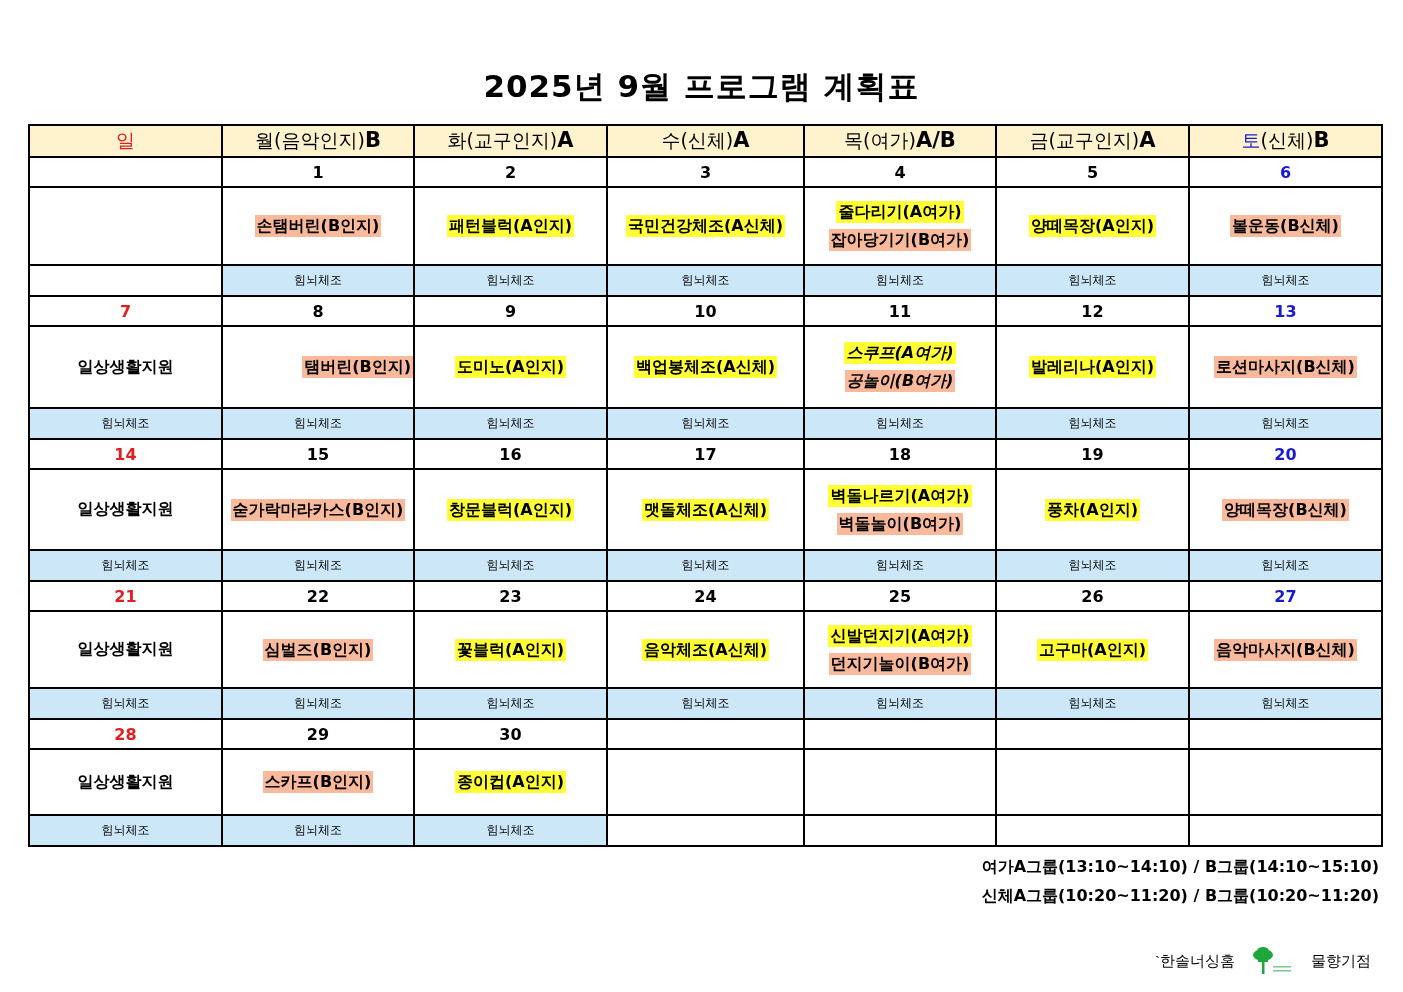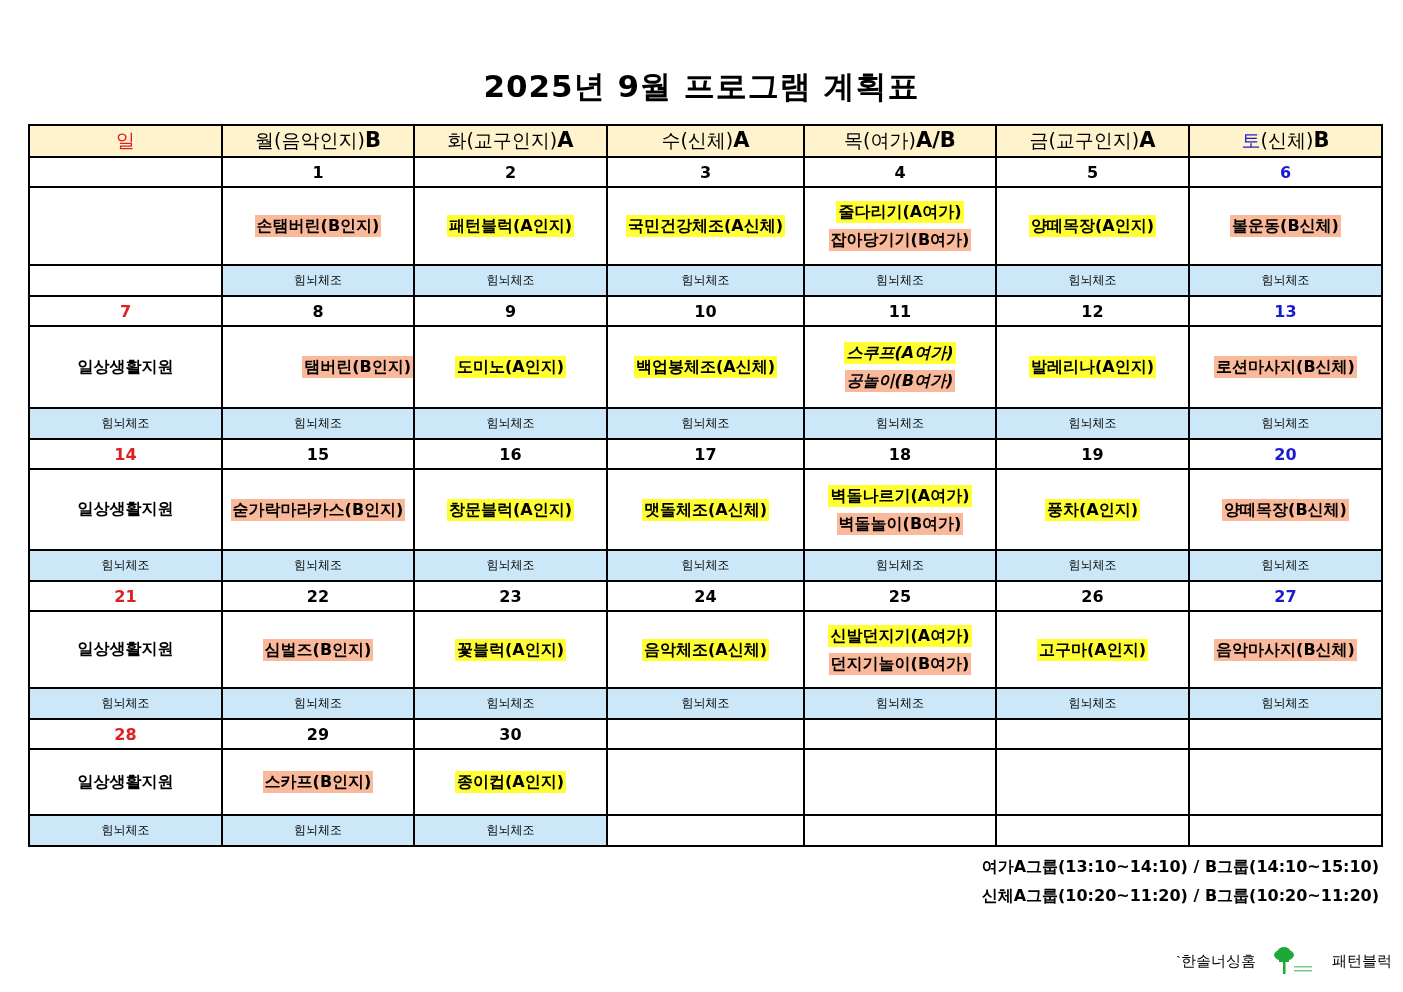--- a/index.html
+++ b/index.html
@@ -14,21 +14,21 @@
   tr.brain td { height:29px; font-size:12px; }
   tr.brain td.on { background:#cce8f8; }
   tr.brain td.off { background:#fff; }
   .sun { color:#e02020; }
   .sat { color:#1a1ad0; }
   .hl { display:inline-block; padding:0 2px; line-height:22px; margin:3px 0; }
   .hl.a { background:#ffff33; }
   .hl.b { background:#f9b99a; }
   .daily { font-weight:bold; }
   .notes { position:absolute; right:24px; top:852px; text-align:right; font-size:16px; font-weight:bold; line-height:29px; }
-  .footer { position:absolute; right:11px; top:946px; font-size:15px; display:flex; align-items:center; gap:16px;font-family:Liberation Serif, serif; }
+  .footer { position:absolute; right:32px; top:946px; font-size:15px; display:flex; align-items:center; gap:16px;font-family:Liberation Serif, serif; }
   .logo { width:44px; height:30px; position:relative; }
 </style>
 </head>
 <body>
 
 <div class="title">2025년 9월 프로그램 계획표</div>
 
 <table class="cal">
   <colgroup>
     <col style="width:193px">
@@ -261,14 +261,14 @@
   <span class="logo">
     <svg width="44" height="30" viewBox="0 0 44 30">
       <ellipse cx="12" cy="9" rx="10" ry="6" fill="#1fa83a"></ellipse>
       <ellipse cx="12" cy="5" rx="6" ry="4" fill="#1fa83a"></ellipse>
       <rect x="11" y="12" width="2.5" height="16" fill="#1fa83a"></rect>
       <rect x="7" y="14" width="10" height="2" fill="#1fa83a"></rect>
       <rect x="22" y="20" width="18" height="1.5" fill="#7cc890"></rect>
       <rect x="22" y="24" width="18" height="1.5" fill="#7cc890"></rect>
     </svg>
   </span>
-  <span>패턴블럭</span>
+  <span>물향기점</span>
 </div>
 
 </body></html>

